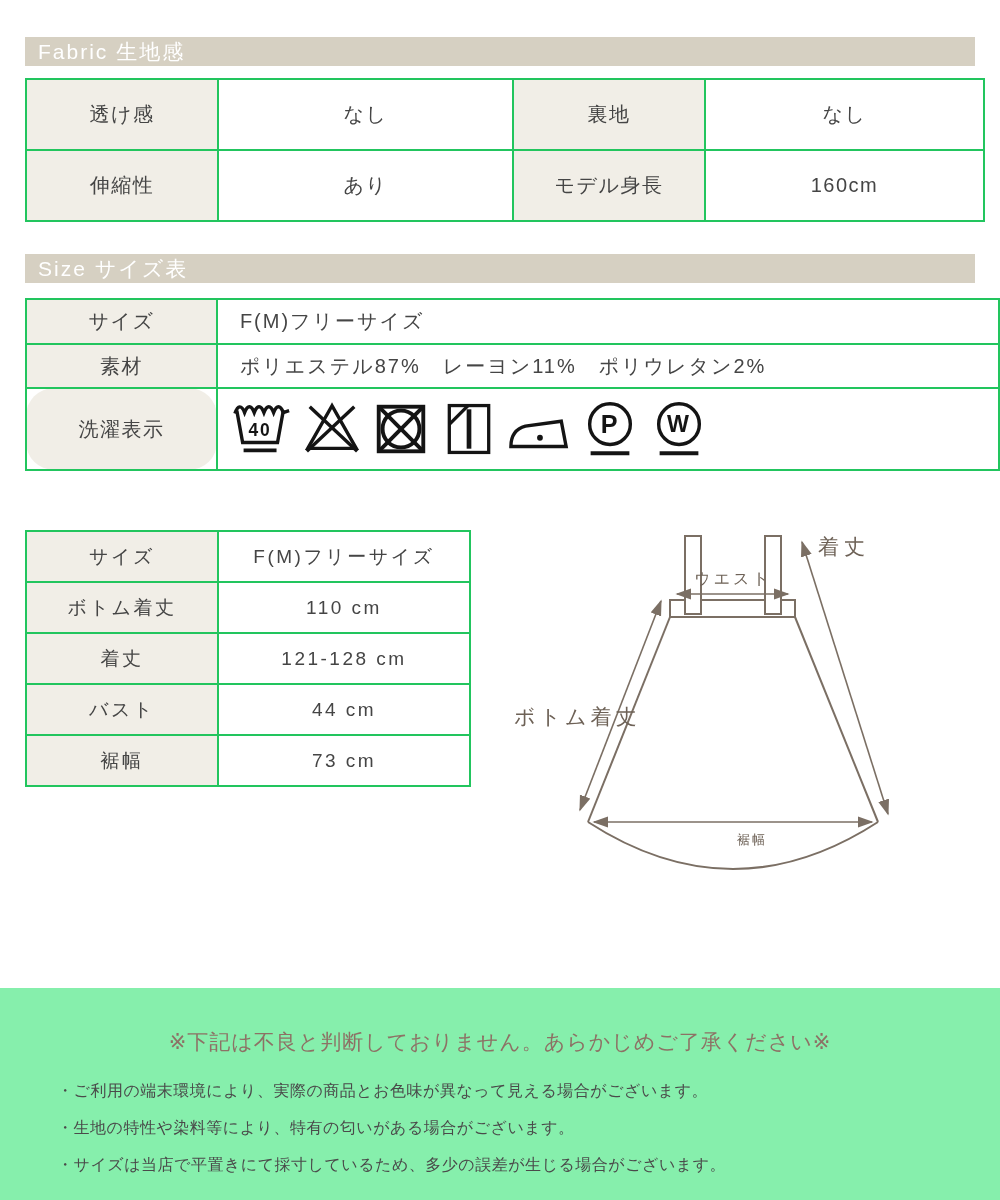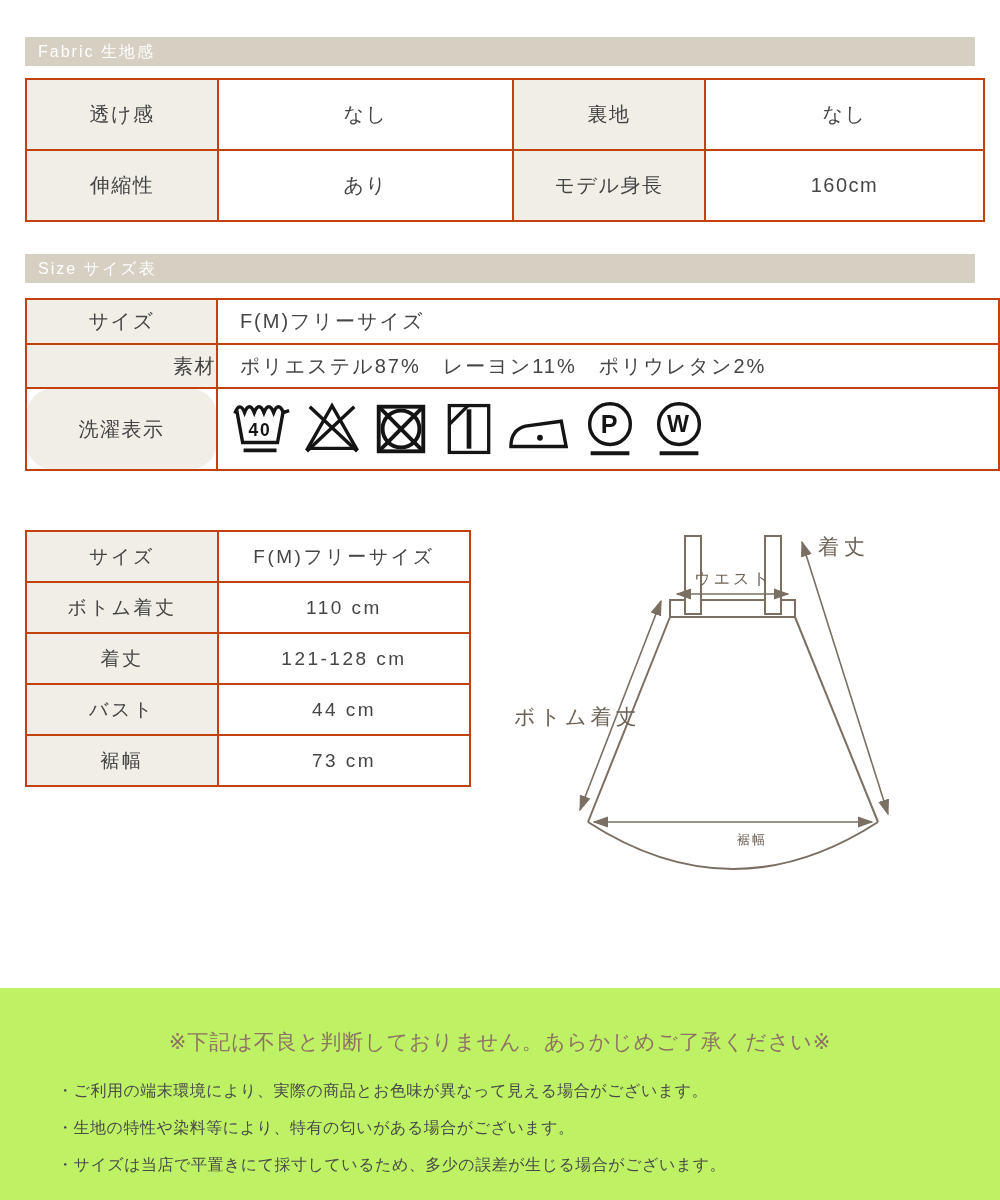--- a/index.html
+++ b/index.html
@@ -1,41 +1,41 @@
 <!DOCTYPE html>
 <html><head>
 <meta charset="utf-8">
 <style>
   html,body{margin:0;padding:0;background:#ffffff;}
   body{font-family:"Liberation Sans","DejaVu Sans",sans-serif;}
   #page{position:relative;width:1000px;height:1200px;background:#ffffff;overflow:hidden;}
 
   .banner{position:absolute;left:25px;width:950px;height:29px;background:#d6d0c2;color:#ffffff;
-          font-size:16px;line-height:29px;letter-spacing:2px;padding-left:13px;box-sizing:border-box;}
+          font-size:21px;line-height:29px;letter-spacing:2px;padding-left:13px;box-sizing:border-box;}
 
   table{border-collapse:collapse;table-layout:fixed;}
-  td{border:2px solid #c2410c;text-align:center;color:#454545;font-size:20px;
+  td{border:2px solid #22c55e;text-align:center;color:#454545;font-size:20px;
      letter-spacing:1.5px;background:#ffffff;padding:0;}
   td.hd{background:#f1eee7;}
 
   #fabric-table{position:absolute;left:25px;top:78px;}
   #fabric-table td{height:69px;}
 
   #size-table{position:absolute;left:25px;top:298px;}
   #size-table td.val{text-align:left;padding-left:22px;letter-spacing:2px;}
 
   #meas-table{position:absolute;left:25px;top:530px;}
   #meas-table td{height:49px;font-size:19px;letter-spacing:2.5px;}
 
   .care-row{display:flex;align-items:flex-end;gap:7px;padding-left:12px;}
   .care-row svg{display:block;}
 
   #diagram{position:absolute;left:500px;top:520px;}
 
-  #notes{position:absolute;left:0;top:988px;width:1000px;height:212px;background:#bef264;box-sizing:border-box;}
+  #notes{position:absolute;left:0;top:988px;width:1000px;height:212px;background:#86efac;box-sizing:border-box;}
   #notes-title{margin-top:40px;text-align:center;color:#8d7165;font-size:21px;letter-spacing:1px;}
   .note-line{margin-left:57px;margin-right:30px;color:#4a4a4a;font-size:16px;line-height:37px;letter-spacing:0.5px;}
   #notes-list{margin-top:16px;}
 </style>
 </head>
 <body>
 
 <div id="page">
 
   <div class="banner" style="top:37px;">
@@ -63,21 +63,21 @@
     <span>Size サイズ表</span>
   </div>
 
   <table id="size-table">
     <tbody>
         <tr>
       <td class="hd" style="width:190px;height:43px;">サイズ</td>
       <td class="val" style="width:760px;">F(M)フリーサイズ</td>
     </tr>
     <tr>
-      <td class="hd" style="height:42px;text-align:right;">素材</td>
+      <td class="hd" style="height:42px;">素材</td>
       <td class="val">ポリエステル87%　レーヨン11%　ポリウレタン2%</td>
     </tr>
     <tr>
       <td class="hd" style="height:80px;border-radius:28px;">洗濯表示</td>
       <td class="val" style="padding-left:0;">
         <div class="care-row">
 
           <svg width="64" height="62" viewBox="0 0 64 64">
             <g fill="none" stroke="#141414" stroke-width="3.5">
               <path d="M4,16 C7,7 11,7 14,15 C17,7 21,7 24,15 C27,7 31,7 34,15 C37,7 41,7 44,15 C47,7 51,7 54,15 L60,13"></path>

